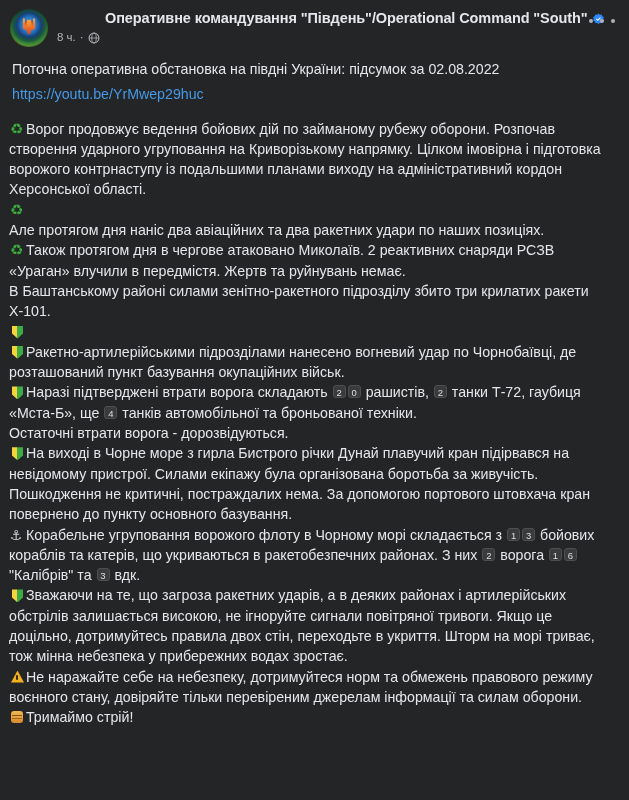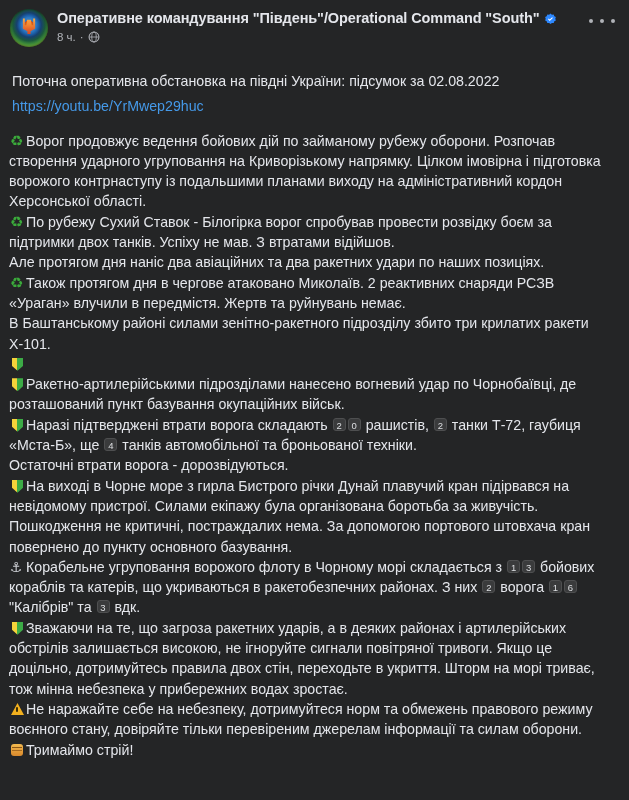--- a/index.html
+++ b/index.html
@@ -59,36 +59,38 @@
     margin-left: 9px;
     flex: 1 1 auto;
     min-width: 0;
     padding-top: 1px;
   }
   .page-name-row {
     display: flex;
     align-items: center;
     gap: 5px;
     line-height: 18px;
+    margin-left: 48px;
   }
   .page-name {
     font-size: 14.5px;
     font-weight: bold;
     color: #e4e6eb;
     white-space: nowrap;
     letter-spacing: -0.1px;
   }
   .verified-badge {
     width: 13px;
     height: 13px;
     flex: 0 0 13px;
     display: inline-block;
   }
   .meta-row {
     display: flex;
+    align-items: center;
     gap: 4px;
     margin-top: 3px;
     font-size: 11.5px;
     color: #b0b3b8;
     line-height: 14px;
   }
   .meta-dot { color: #b0b3b8; font-size: 11.5px; }
   .globe-icon {
     width: 12px;
     height: 12px;
@@ -119,21 +121,21 @@
   .post-body {
     padding: 6px 12px 10px 9px;
     font-size: 14.2px;
     line-height: 20.3px;
     color: #e4e6eb;
   }
   .para {
     margin: 0;
     white-space: normal;
   }
-  .intro-line { margin: 16px 0 0 3px; padding-bottom: 1px; }
+  .intro-line { margin: 4px 0 0 3px; padding-bottom: 1px; }
   .link-line { margin: 4px 0 14px 3px; }
   .link {
     color: #4599e8;
     text-decoration: none;
     cursor: pointer;
   }
 
   
   .ico {
     display: inline-block;
@@ -266,21 +268,21 @@
   <div class="post-body">
 
     <p class="para intro-line">Поточна оперативна обстановка на півдні України: підсумок за 02.08.2022</p>
 
     <p class="para link-line">
       <a class="link" href="#">https://youtu.be/YrMwep29huc</a>
     </p>
 
     <div id="blocks-container">
         <p class="para"><span class="ico ico-recycle"></span><span>Ворог продовжує ведення бойових дій по займаному рубежу оборони. Розпочав створення ударного угруповання на Криворізькому напрямку. Цілком імовірна і підготовка ворожого контрнаступу із подальшими планами виходу на адміністративний кордон Херсонської області.</span></p>
-        <p class="para"><span class="ico ico-recycle"></span><span>По рубежу Сухий Ставок - Білогірка ворог спробував провести розвідку боєм за підтримки двох танків. Успіху не мав. З втратами відійшов.</span></p>
+        <p class="para"><span class="ico ico-recycle"></span></p>
         <p class="para"><span>Але протягом дня наніс два авіаційних та два ракетних удари по наших позиціях.</span></p>
         <p class="para"><span class="ico ico-recycle"></span><span>Також протягом дня в чергове атаковано Миколаїв. 2 реактивних снаряди РСЗВ «Ураган» влучили в передмістя. Жертв та руйнувань немає.</span></p>
         <p class="para"><span>В Баштанському районі силами зенітно-ракетного підрозділу збито три крилатих ракети Х-101.</span></p>
         <p class="para"><span class="ico ico-beginner"></span></p>
         <p class="para"><span class="ico ico-beginner"></span><span>Ракетно-артилерійськими підрозділами нанесено вогневий удар по Чорнобаївці, де розташований пункт базування окупаційних військ.</span></p>
       </div>
 
     <p class="para">
       <span class="ico ico-beginner"></span><span>Наразі підтверджені втрати ворога складають</span>
       <span id="kc1"><span class="keycap">2</span><span class="keycap">0</span></span>

